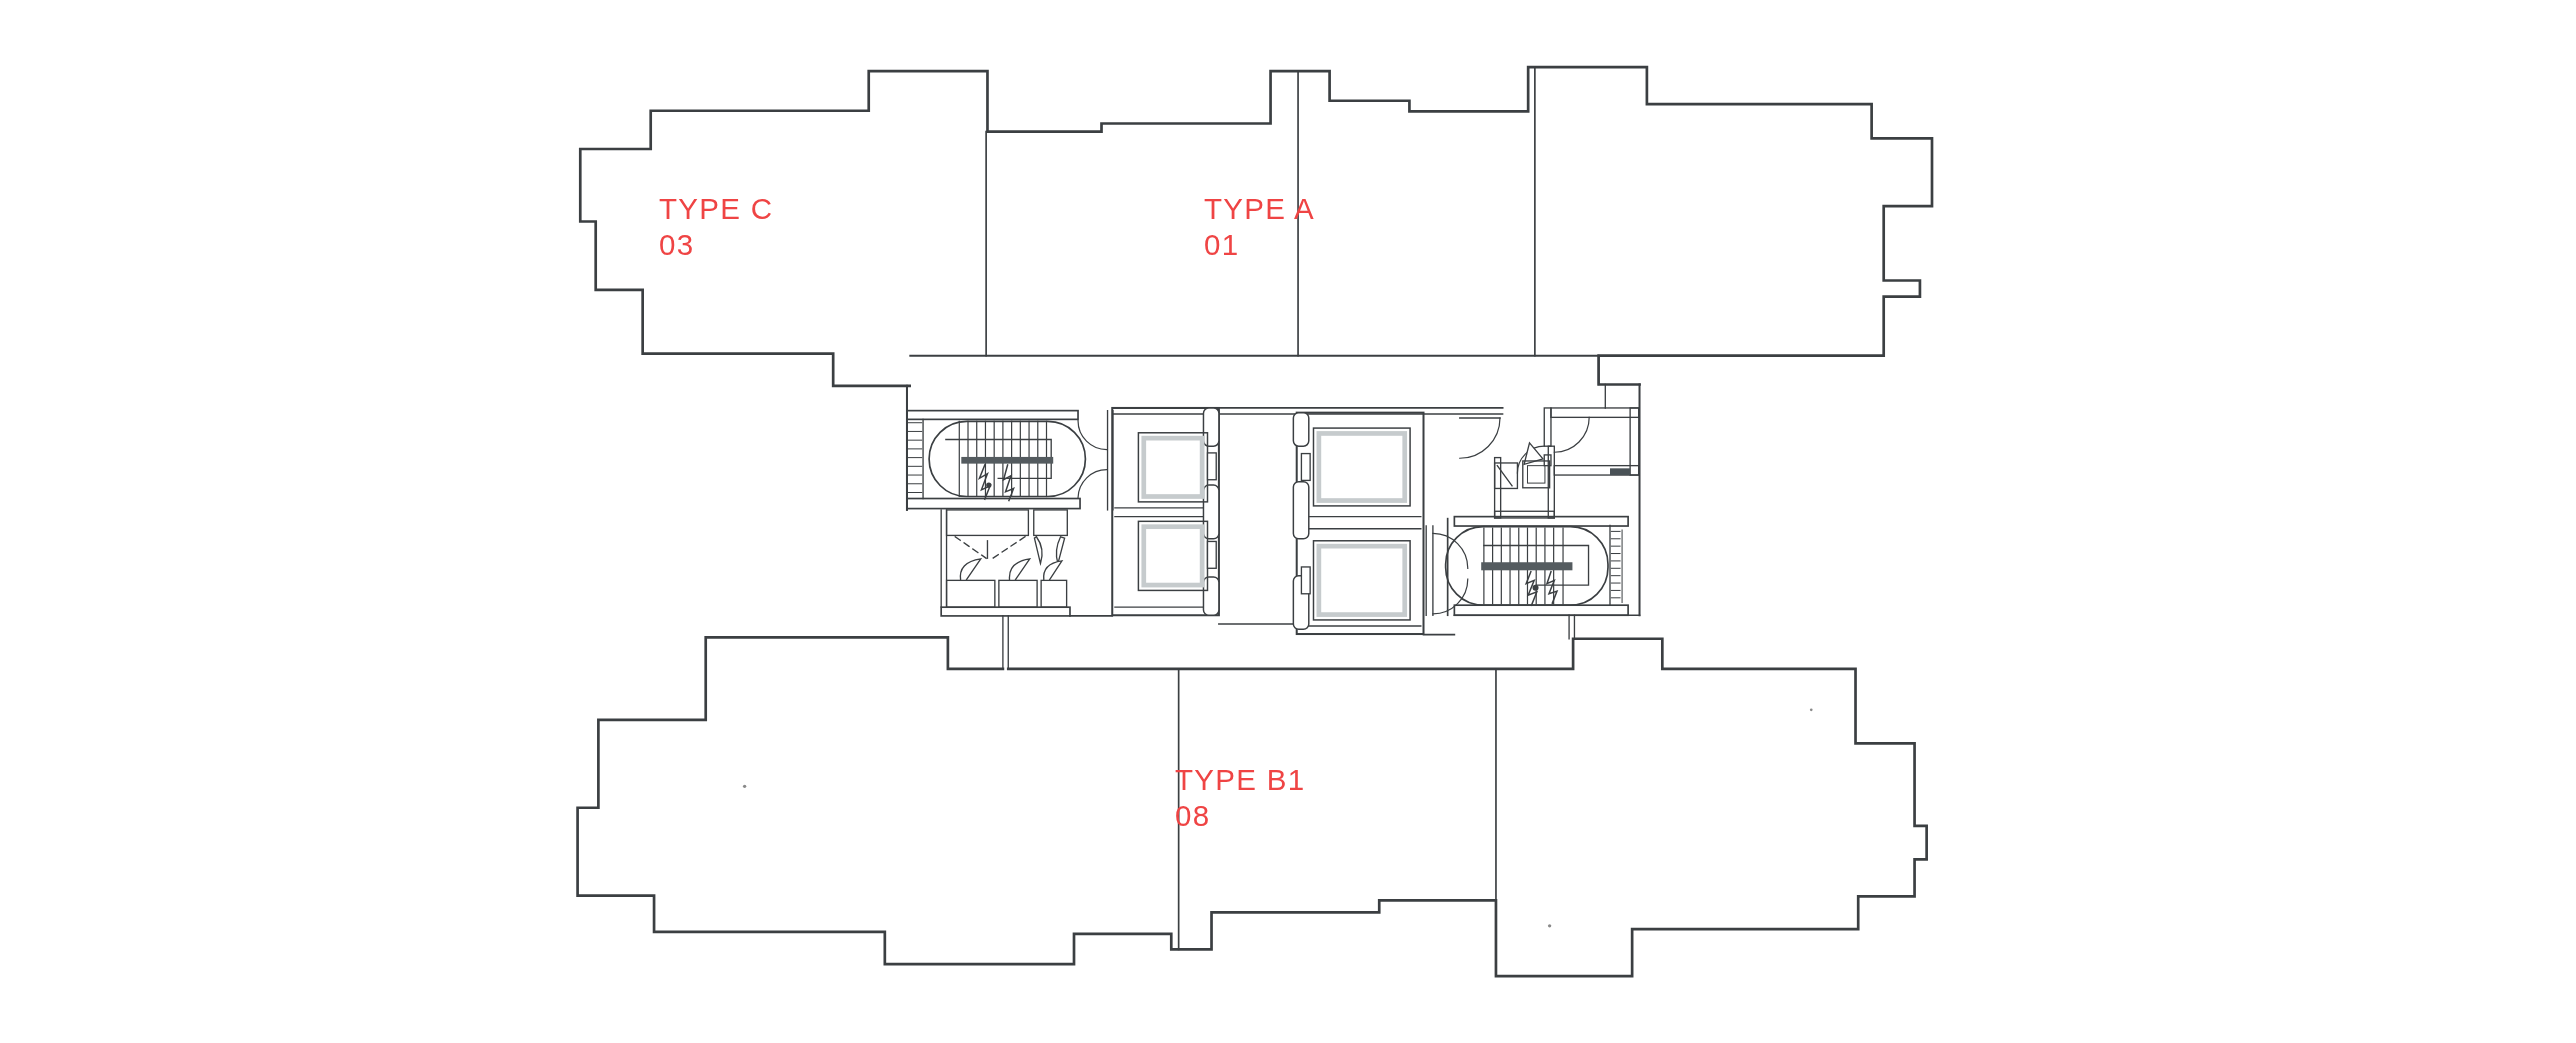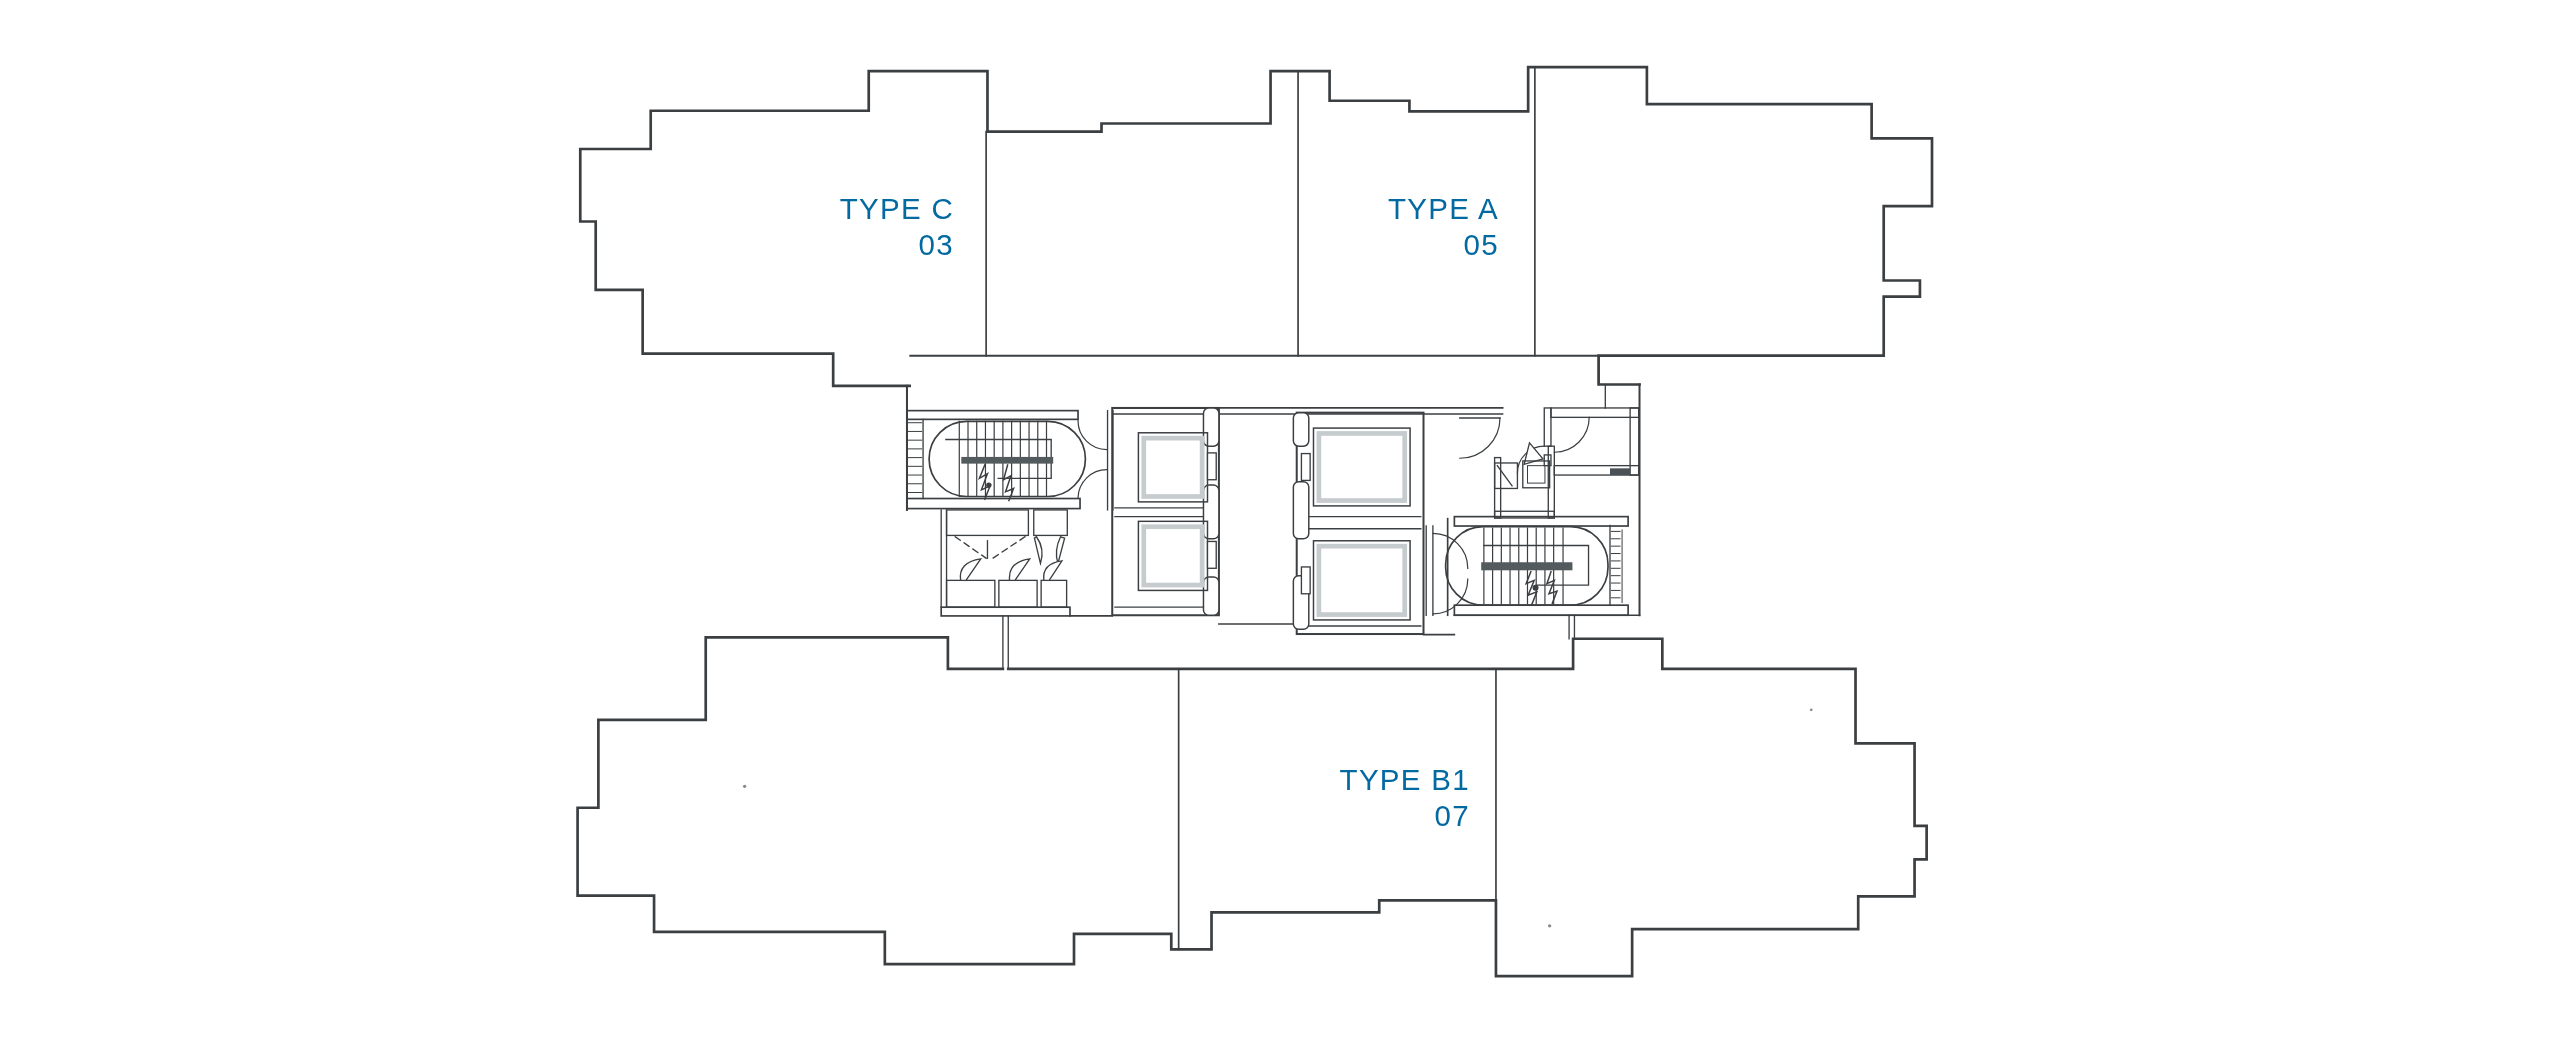--- a/index.html
+++ b/index.html
@@ -1,19 +1,19 @@
 <!DOCTYPE html>
 <html style="font-size:10.7px"><head>
 <meta charset="utf-8">
 <style>
   html,body{margin:0;padding:0;background:#ffffff;}
   .plan{position:relative;width:2576px;height:1044px;background:#ffffff;overflow:hidden;
         font-family:"Liberation Sans", sans-serif;}
   .plan svg{position:absolute;left:0;top:0;}
-  .unit-label{position:absolute;width:295px;text-align:right;color:#0369a1;
+  .unit-label{position:absolute;width:295px;text-align:left;color:#ef4444;
               font-size:29.5px;line-height:36px;letter-spacing:1.3px;white-space:nowrap;}
   .unit-label span{display:block;}
 </style>
 </head>
 <body>
 
 <div class="plan">
 
 <svg width="2576" height="1044" viewBox="0 0 3840 1556">
   <g fill="none" stroke="#3b3f42" stroke-linecap="square">
@@ -241,21 +241,21 @@
     </g>
   </g>
 </svg>
 
 <div class="unit-label" style="left:659px;top:191px">
   <span>TYPE C</span>
   <span>03</span>
 </div>
 <div class="unit-label" style="left:1204px;top:191px">
   <span>TYPE A</span>
-  <span>05</span>
+  <span>01</span>
 </div>
 <div class="unit-label" style="left:1175px;top:762px">
   <span>TYPE B1</span>
-  <span>07</span>
+  <span>08</span>
 </div>
 
 </div>
 
 
 </body></html>

